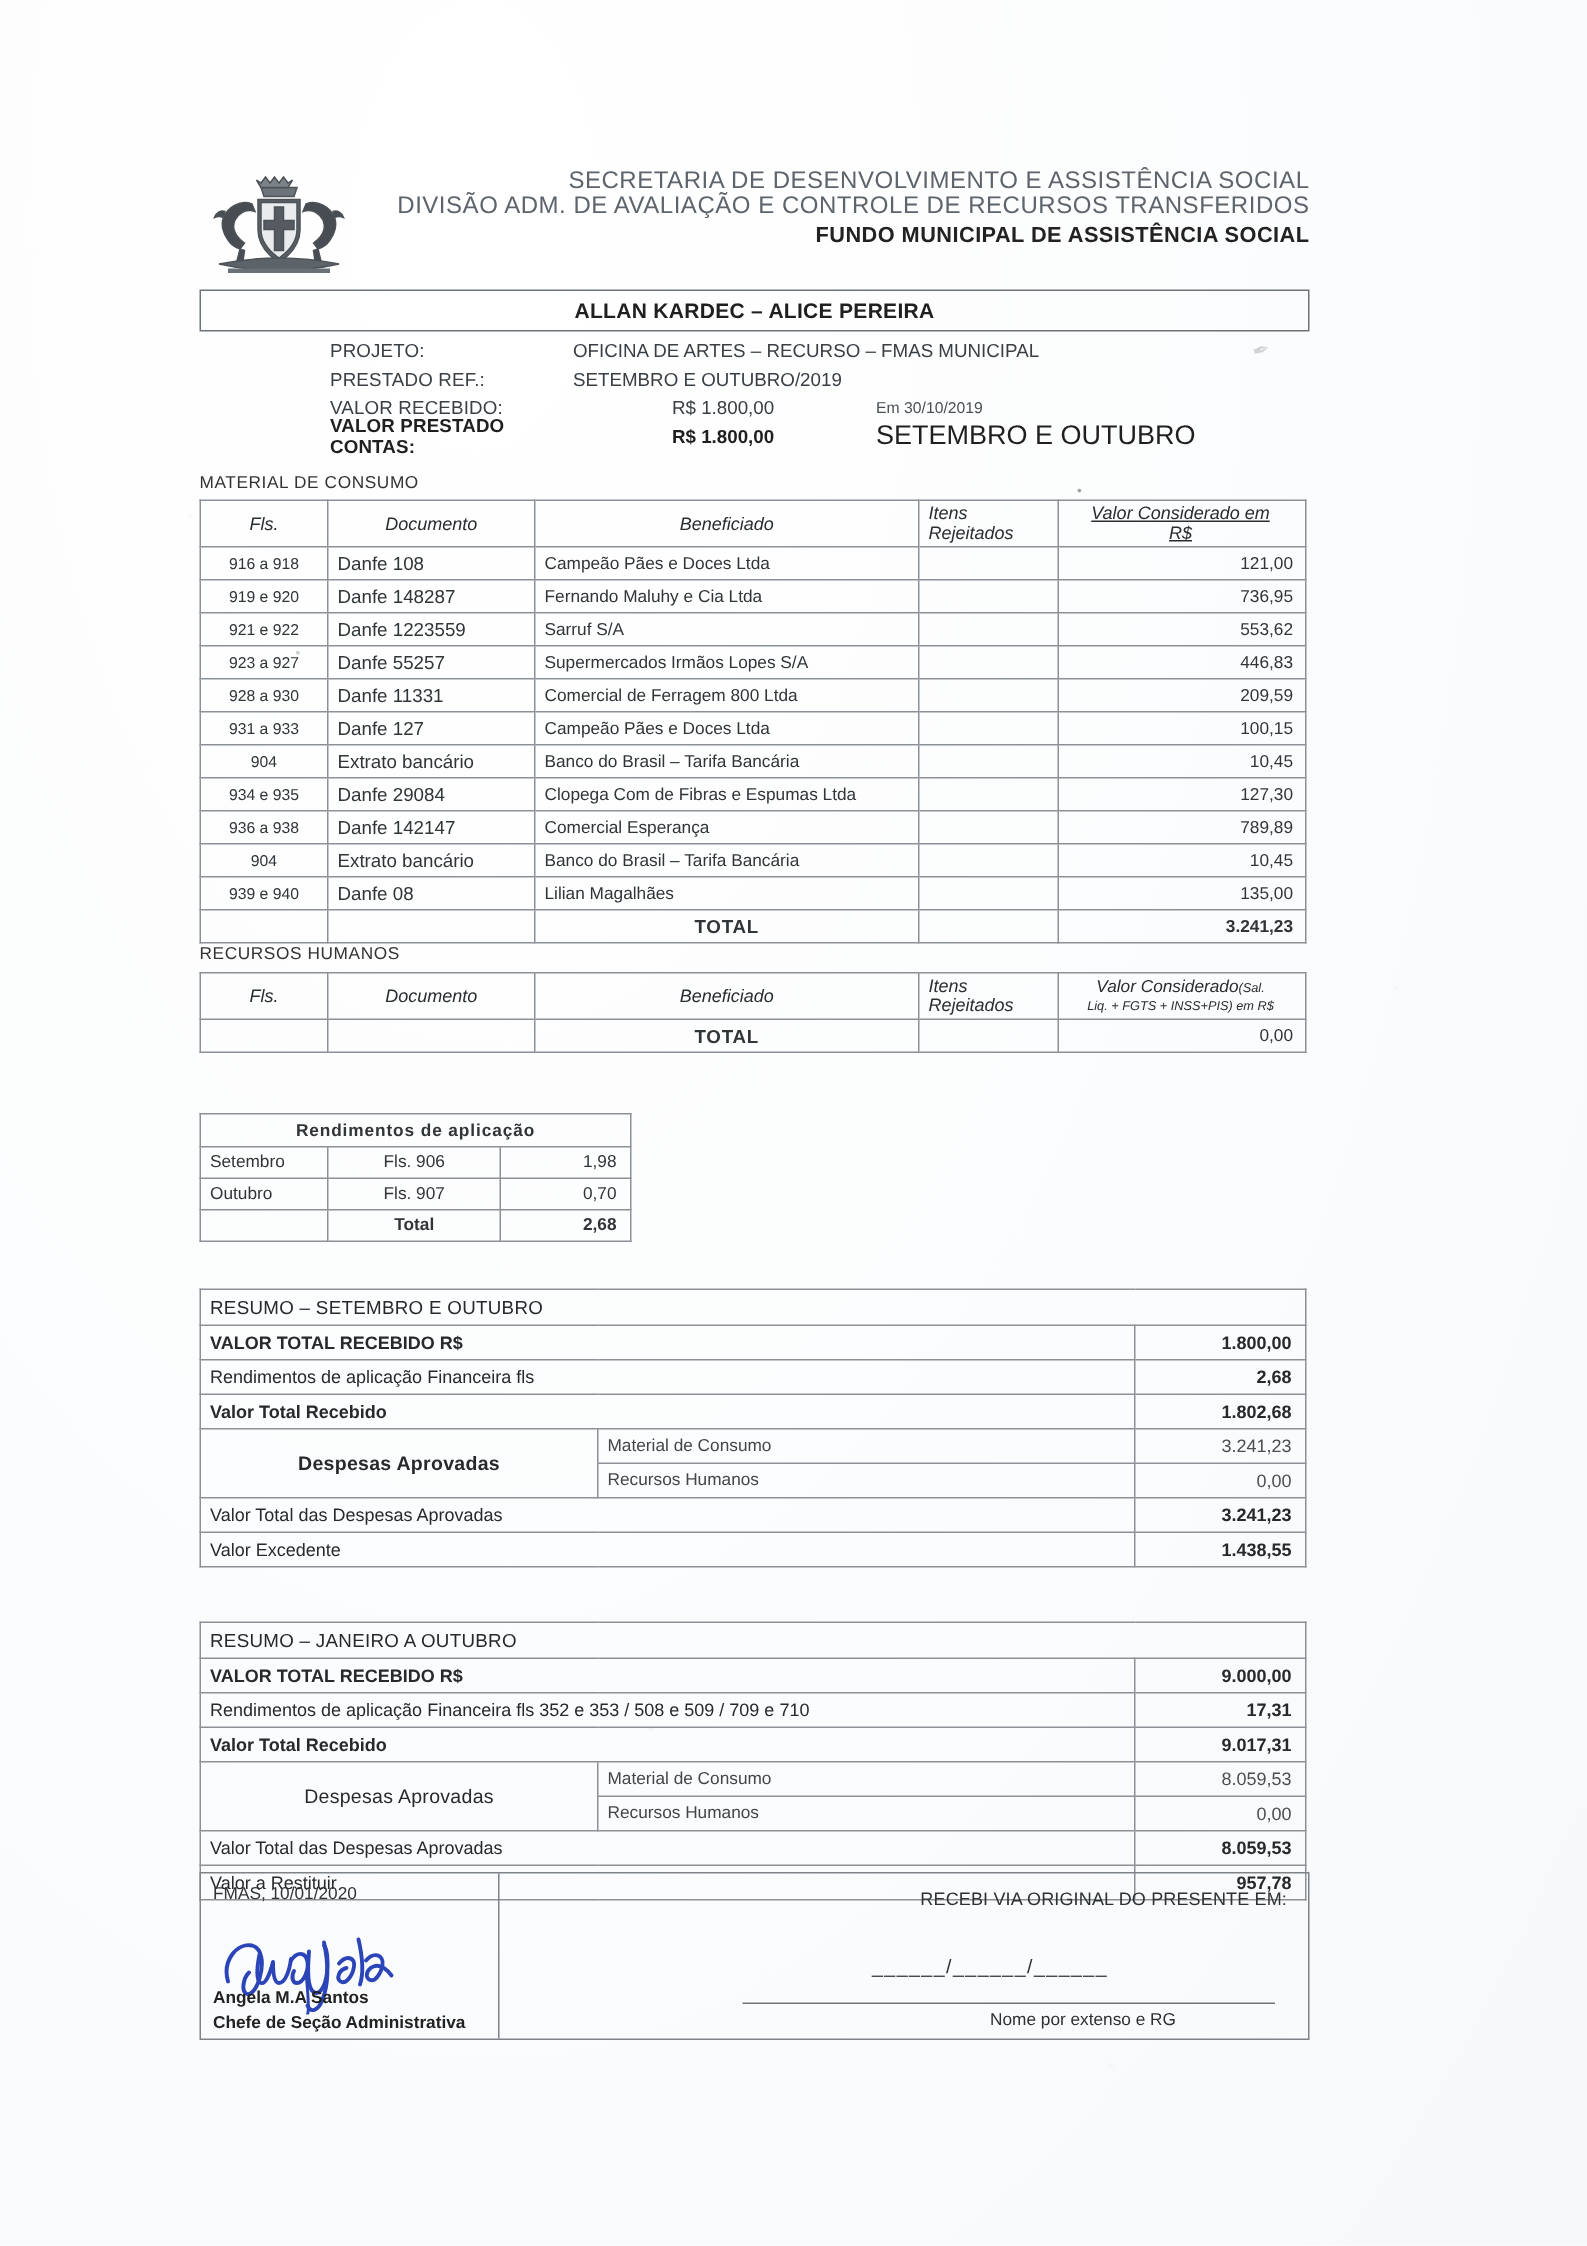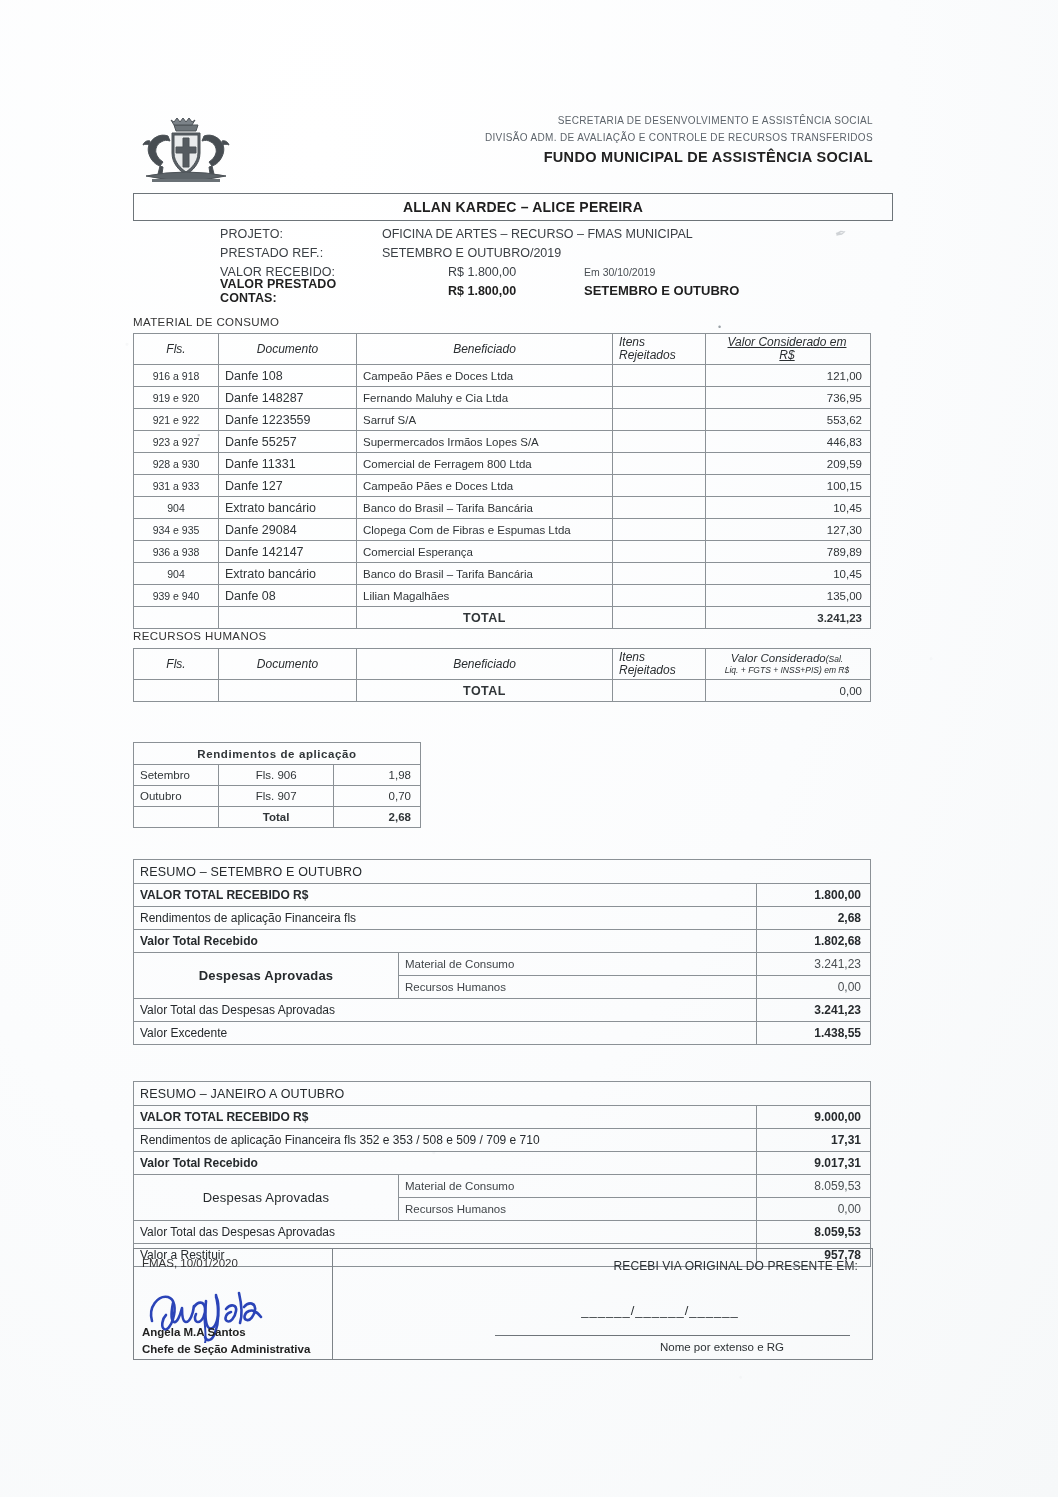--- a/index.html
+++ b/index.html
@@ -25,45 +25,45 @@
       radial-gradient(circle at 70% 92%, rgba(120,130,140,.04) 0 1px, transparent 2px);
     pointer-events:none;
   }
   .content{position:absolute;left:0;top:0;width:1058px;height:1497px;}
 
   
   .hdr{position:absolute;left:133px;top:112px;width:740px;height:76px;}
   .crest{position:absolute;left:5px;top:4px;width:96px;height:72px;}
   .hdr-lines{position:absolute;right:0;top:0;text-align:right;}
   .hdr-l1,.hdr-l2{
-    font-size:10px;letter-spacing:.35px;color:#5d646b;
+    font-size:16px;letter-spacing:.35px;color:#5d646b;
     line-height:17px;white-space:nowrap;margin-left:48px;
   }
   .hdr-l3{
     font-size:14.5px;font-weight:bold;letter-spacing:.3px;color:#222;
     line-height:21px;white-space:nowrap;margin-top:1px;
   }
 
   
   .titlebar{
     position:absolute;left:133px;top:193px;width:738px;height:26px;
     border:1px solid #6d7479;
-    display:flex;align-items:center;justify-content:center;padding-left:20px;
+    display:flex;align-items:center;justify-content:center;
   }
   .titlebar span{font-size:14px;font-weight:bold;letter-spacing:.2px;color:#1f1f1f;}
 
   
   .info{position:absolute;left:220px;top:224px;width:660px;}
   .info-row{height:19px;display:flex;align-items:center;font-size:12.5px;color:#3a3f44;}
   .info-row.b{font-weight:bold;color:#1f1f1f;}
   .lbl{width:120px;flex:none;letter-spacing:.1px;}
   .val{flex:none;margin-left:42px;}
   .val-amt{width:120px;flex:none;text-align:left;padding-left:108px;}
   .val-note{flex:none;padding-left:16px;font-size:10.5px;color:#4a5055;}
-  .val-note.big{font-size:13px;font-weight:bold;color:#1f1f1f;}
+  .val-note.big{font-size:18px;font-weight:normal;color:#1f1f1f;}
 
   
   .caption{
     position:absolute;font-size:11.5px;letter-spacing:.4px;color:#333;
   }
 
   
   table{border-collapse:collapse;position:absolute;}
   table td,table th{
     border:1px solid #8b9196;

